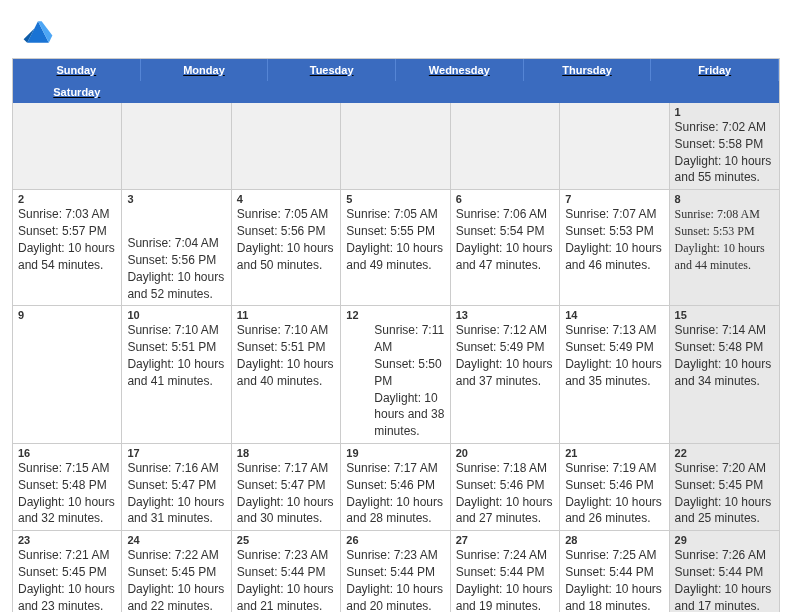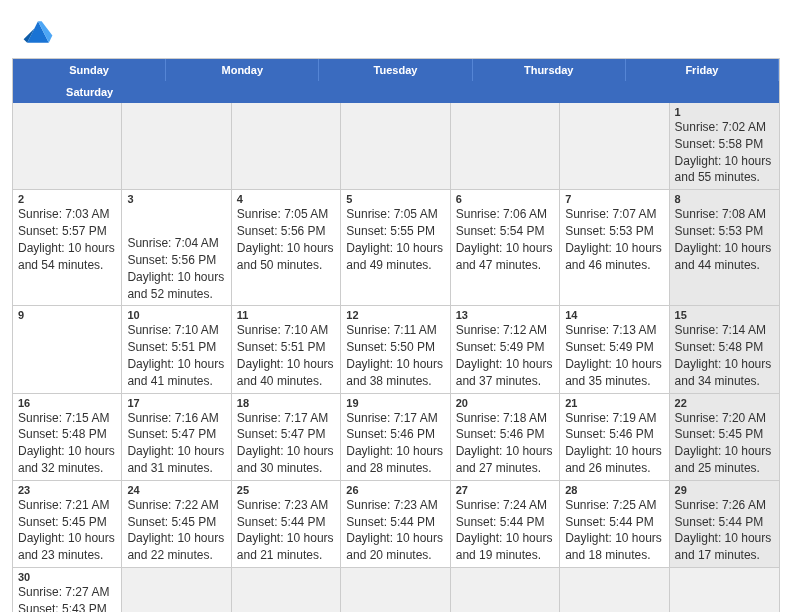--- a/index.html
+++ b/index.html
@@ -58,22 +58,23 @@
     .calendar {
       flex: 1;
       margin: 0 12px 10px 12px;
       border: 1px solid #ccc;
       border-collapse: collapse;
       display: flex;
       flex-direction: column;
     }
     .cal-header {
       display: grid;
-      grid-template-columns: repeat(5, 1fr);
+      grid-template-columns: repeat(6, 1fr);
       background: #3a6bbf;
+      text-decoration: underline;
     }
     .cal-header-cell {
       color: #fff;
       font-size: 11px;
       font-weight: bold;
       text-align: center;
       padding: 5px 2px;
       border-right: 1px solid #5585d5;
     }
     .cal-header-cell:last-child { border-right: none; }
@@ -132,20 +133,21 @@
       <div class="month-title"></div>
       <div class="location"></div>
     </div>
   </div>
 
   <div class="calendar">
     <div class="cal-header" id="cal-header">
         <div class="cal-header-cell">Sunday</div>
         <div class="cal-header-cell">Monday</div>
         <div class="cal-header-cell">Tuesday</div>
+        <div class="cal-header-cell">Wednesday</div>
         <div class="cal-header-cell">Thursday</div>
         <div class="cal-header-cell">Friday</div>
         <div class="cal-header-cell">Saturday</div>
       </div>
     <div class="cal-body" id="cal-body">
         <div class="cal-row">
           <div class="cal-cell empty"></div>
           <div class="cal-cell empty"></div>
           <div class="cal-cell empty"></div>
           <div class="cal-cell empty"></div>
@@ -190,21 +192,21 @@
 Daylight: 10 hours and 47 minutes.</div>
           </div>
           <div class="cal-cell">
             <span class="day-num">7</span>
             <div class="cell-info" style="white-space: pre-line;">Sunrise: 7:07 AM
 Sunset: 5:53 PM
 Daylight: 10 hours and 46 minutes.</div>
           </div>
           <div class="cal-cell shaded">
             <span class="day-num">8</span>
-            <div class="cell-info" style="white-space: pre-line;">Sunrise: 7:08 AM
+            <div class="cell-info" style="white-space: pre-line; font-family: Liberation Serif, serif;">Sunrise: 7:08 AM
 Sunset: 5:53 PM
 Daylight: 10 hours and 44 minutes.</div>
           </div>
         </div>
         <div class="cal-row">
           <div class="cal-cell">
             <span class="day-num">9</span>
           </div>
           <div class="cal-cell">
             <span class="day-num">10</span>
@@ -213,21 +215,21 @@
 Daylight: 10 hours and 41 minutes.</div>
           </div>
           <div class="cal-cell">
             <span class="day-num">11</span>
             <div class="cell-info" style="white-space: pre-line;">Sunrise: 7:10 AM
 Sunset: 5:51 PM
 Daylight: 10 hours and 40 minutes.</div>
           </div>
           <div class="cal-cell">
             <span class="day-num">12</span>
-            <div class="cell-info" style="white-space: pre-line;">Sunrise: 7:11 AM
+            <div class="cell-info" style="white-space: pre-line; margin-left: 28px;">Sunrise: 7:11 AM
 Sunset: 5:50 PM
 Daylight: 10 hours and 38 minutes.</div>
           </div>
           <div class="cal-cell">
             <span class="day-num">13</span>
             <div class="cell-info" style="white-space: pre-line;">Sunrise: 7:12 AM
 Sunset: 5:49 PM
 Daylight: 10 hours and 37 minutes.</div>
           </div>
           <div class="cal-cell">

